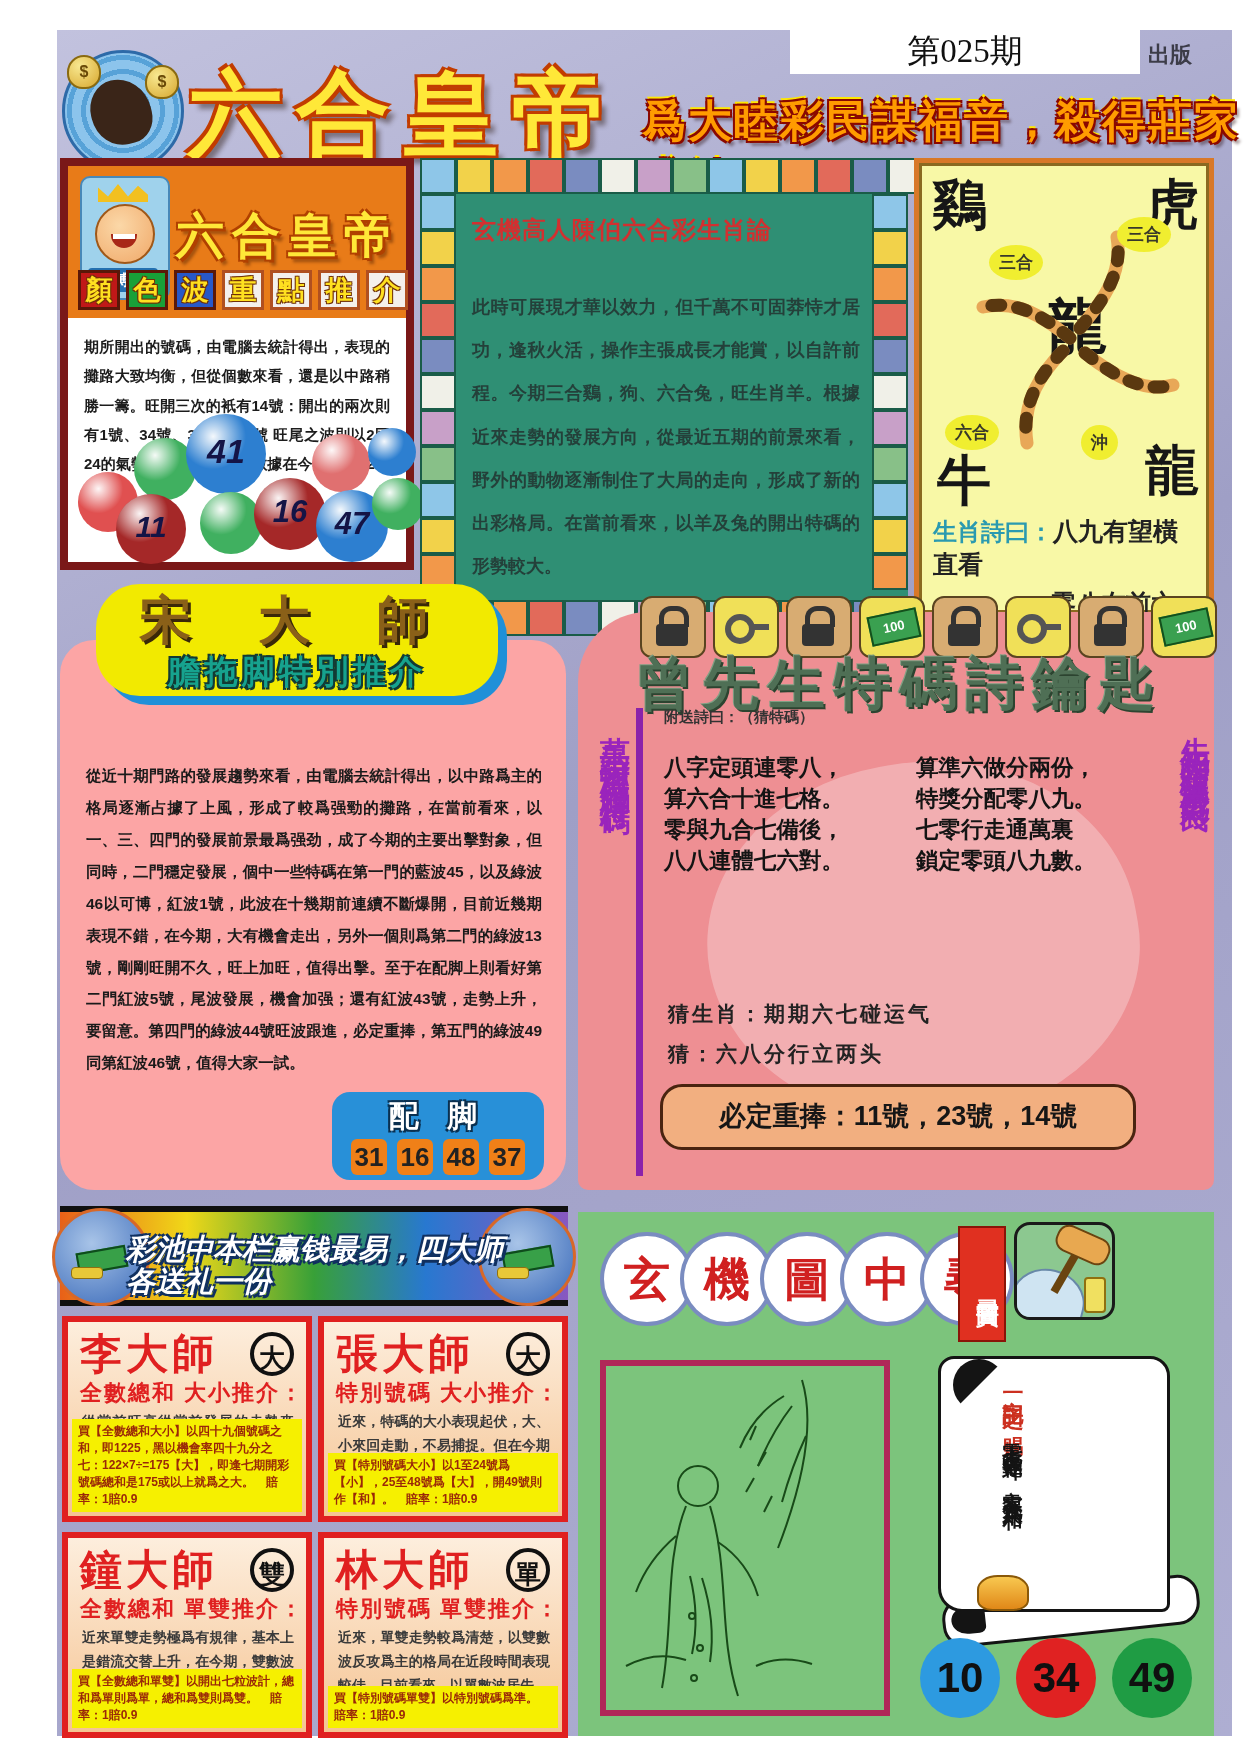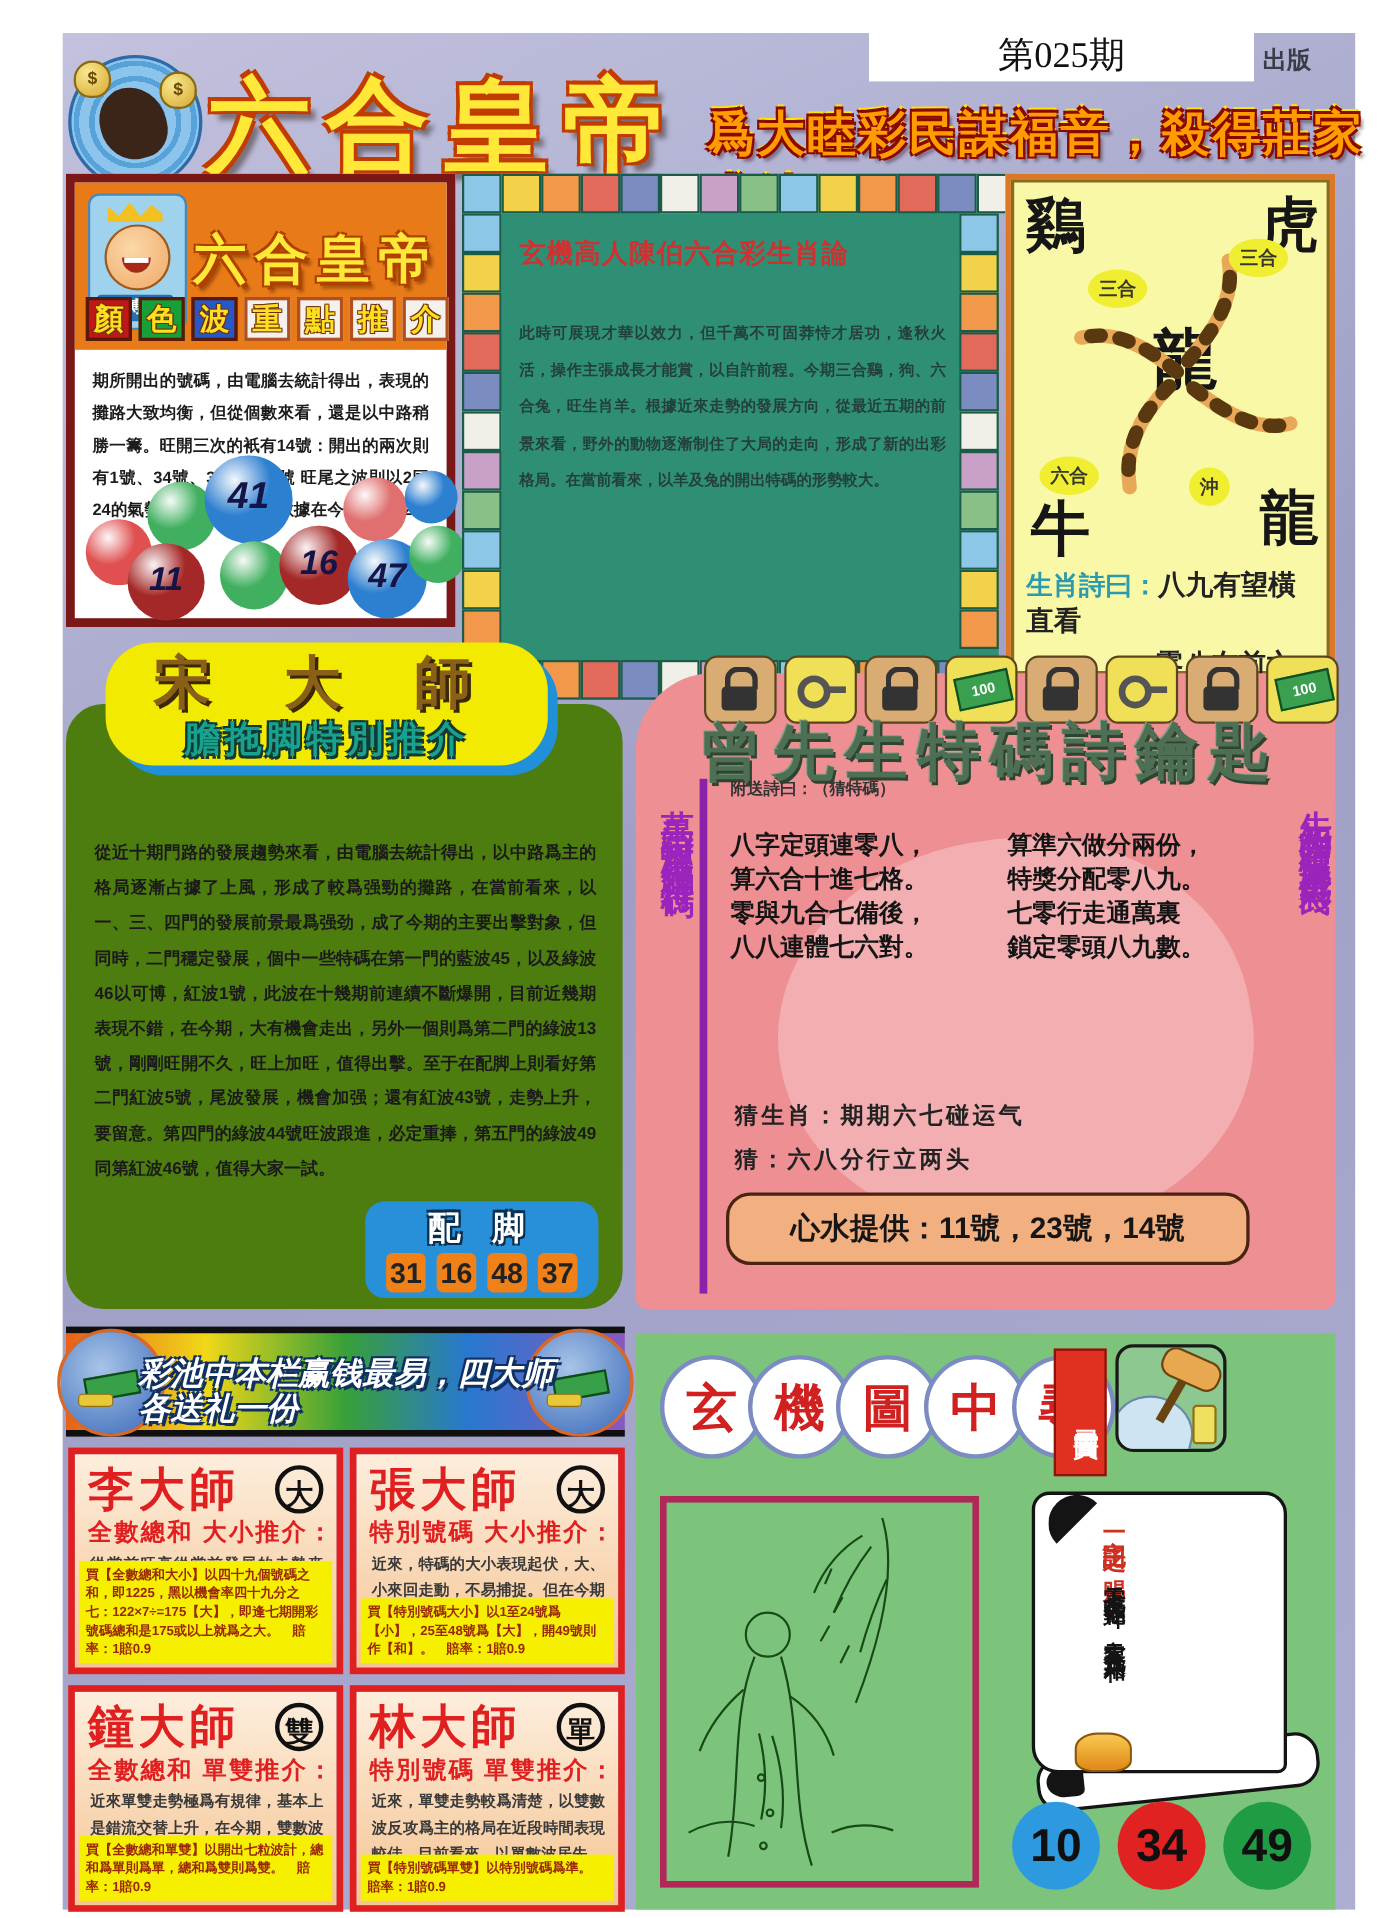--- a/index.html
+++ b/index.html
@@ -65,35 +65,35 @@
   .ztile{width:36px;height:36px;box-sizing:border-box;border:2px solid #1a5c48;}
   .ztile:nth-child(8n+1){background:#8ec6e8;}
   .ztile:nth-child(8n+2){background:#f2d24a;}
   .ztile:nth-child(8n+3){background:#f2984a;}
   .ztile:nth-child(8n+4){background:#e26a5a;}
   .ztile:nth-child(8n+5){background:#7a8cc0;}
   .ztile:nth-child(8n+6){background:#f0f0e8;}
   .ztile:nth-child(8n+7){background:#c8a0c8;}
   .ztile:nth-child(8n+8){background:#88c088;}
   .zod-title{position:absolute;left:52px;top:56px;width:392px;font-size:24px;font-weight:bold;color:#d23030;letter-spacing:1px;}
-  .zod-body{position:absolute;left:52px;top:128px;width:388px;font-size:14px;font-weight:bold;color:#24403a;
+  .zod-body{position:absolute;left:52px;top:128px;width:388px;font-size:18px;font-weight:bold;color:#24403a;
       line-height:2.4;text-align:justify;}
 
   
   .yelbox{left:914px;top:158px;width:300px;height:460px;background:#f8f8a6;border:5px solid #d87828;
       box-shadow:inset 0 0 0 3px #8a6a20;box-sizing:border-box;}
   .corner-char{position:absolute;font-size:54px;font-weight:bold;color:#161616;}
   .center-char{position:absolute;font-size:60px;font-weight:bold;color:#161616;}
   .oval-label{position:absolute;background:#f0ee30;border-radius:50%;padding:6px 10px;font-size:17px;font-weight:bold;color:#38382a;}
   .sx-poem{position:absolute;left:14px;top:352px;width:266px;}
   .sx-poem-label{font-size:24px;font-weight:bold;color:#2a9ab0;}
   .sx-line{font-size:25px;font-weight:bold;color:#222;}
 
   
-  .songbox{left:60px;top:640px;width:506px;height:550px;background:#4d7c0f;border-radius:34px;}
+  .songbox{left:60px;top:640px;width:506px;height:550px;background:#fca5a5;border-radius:34px;}
   .songpill{left:96px;top:584px;width:402px;height:112px;background:#f2ea00;border-radius:44px;
       box-shadow:9px 9px 0 #2090d8;text-align:center;}
   .songpill-title{font-size:52px;font-weight:bold;letter-spacing:26px;color:#8a6018;margin-top:2px;
       text-shadow:3px 3px 0 #3a2808;}
   .songpill-sub{font-size:33px;font-weight:bold;letter-spacing:4px;color:#16a28e;margin-top:-6px;
       text-shadow:-2px -2px 0 #123a34,2px -2px 0 #123a34,-2px 2px 0 #123a34,2px 2px 0 #123a34;}
   .song-body{position:absolute;left:26px;top:120px;width:456px;font-size:15.5px;font-weight:bold;color:#1a1a1a;
       line-height:2.06;text-align:justify;}
   .hotbox{position:absolute;left:28px;top:452px;width:216px;height:88px;background:#a82828;border-radius:18px;text-align:center;}
   .legbox{position:absolute;left:272px;top:452px;width:212px;height:88px;background:#2890d8;border-radius:18px;text-align:center;}
@@ -415,21 +415,21 @@
     <div class="poemline">算準六做分兩份，</div>
     <div class="poemline">算六合十進七格。</div>
     <div class="poemline">特獎分配零八九。</div>
     <div class="poemline">零與九合七備後，</div>
     <div class="poemline">七零行走通萬裏</div>
     <div class="poemline">八八連體七六對。</div>
     <div class="poemline">鎖定零頭八九數。</div>
   </div>
   <div class="abs guess1 serif">猜生肖：期期六七碰运气</div>
   <div class="abs guess2 serif">猜：六八分行立两头</div>
-  <div class="abs tipsbox">心水提供：11號，23號，14號</div>
+  <div class="abs tipsbox">必定重捧：11號，23號，14號</div>
 
   <div class="abs banner">
     <div class="banner-circ" style="left:-8px;">
         <div class="moneystack"></div>
         <div class="moneystack2"></div>
       </div>
     <div class="banner-circ" style="right:-8px;">
         <div class="moneystack"></div>
         <div class="moneystack2"></div>
       </div>

